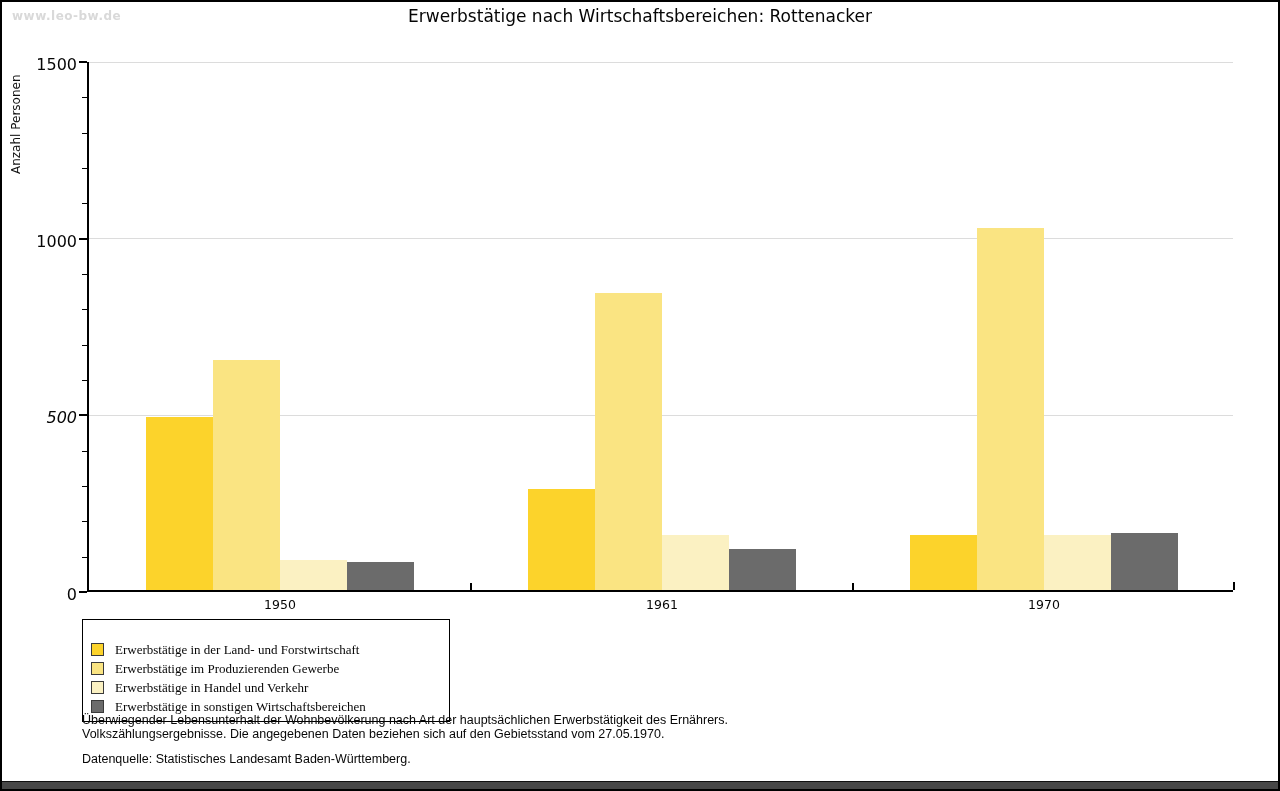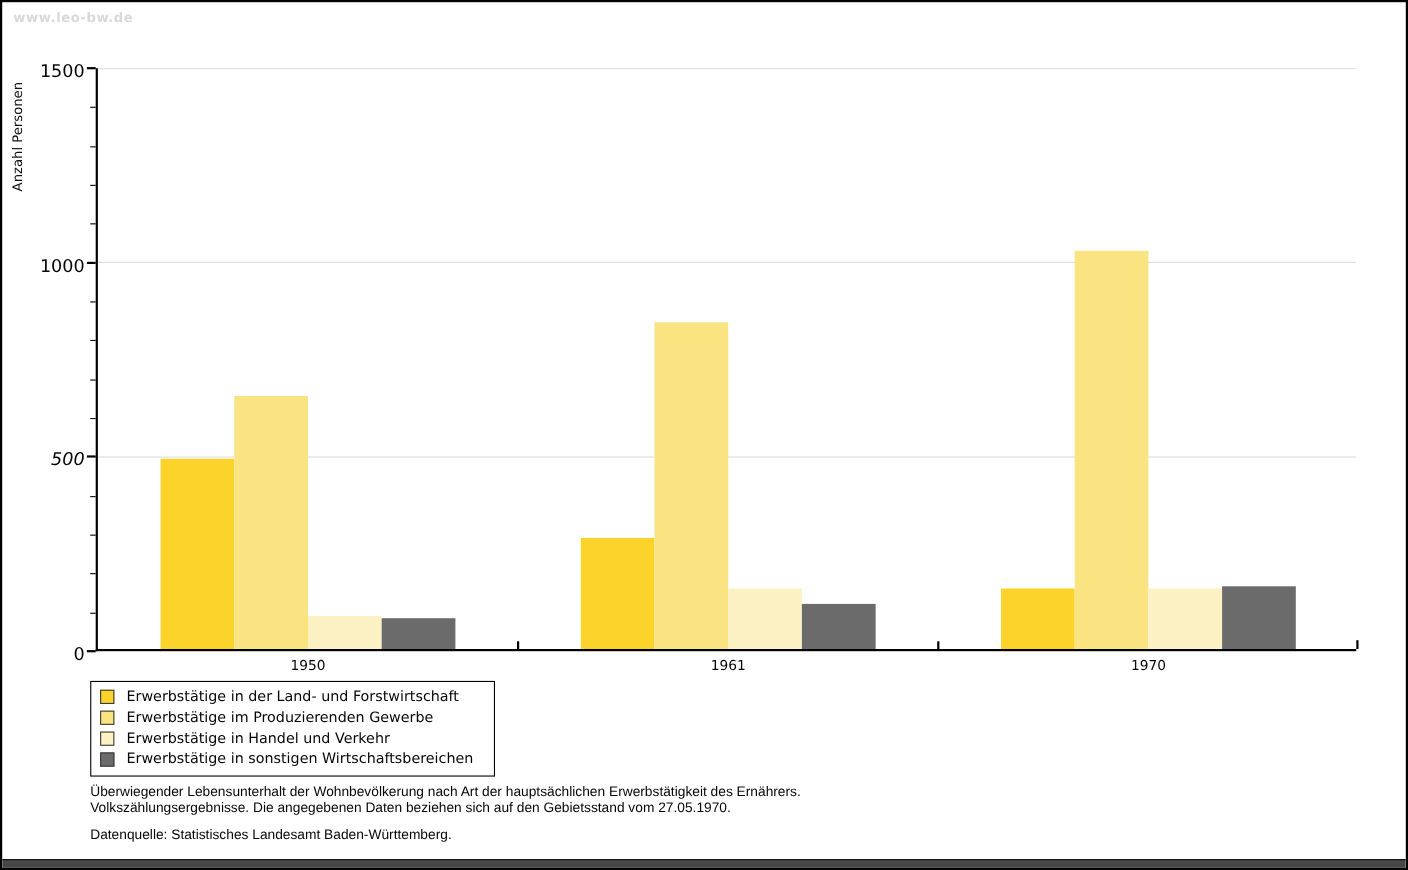--- a/index.html
+++ b/index.html
@@ -52,21 +52,22 @@
   .xtick-boundary {
     position:absolute; bottom:0; width:2px; height:7px; background:#000;
   }
   .xtick-label {
     position:absolute; top:535px; width:80px; margin-left:-40px;
     text-align:center; font-size:12.5px; color:#060606;
   }
   #legend {
     position:absolute; left:80px; top:617px; width:368px;
     border:1px solid #000; background:#fff;
-    padding:4px 8px 5px 8px;
+    padding:20px 8px 5px 8px;
+    font-family:Liberation Serif, serif;
   }
   .legend-row { display:flex; align-items:center; height:19px; }
   .legend-swatch {
     width:13px; height:13px; border:1px solid #3a3a3a;
     flex:0 0 13px;
   }
   .legend-label { margin-left:11px; font-size:13px; color:#060606; white-space:nowrap; }
   #footnotes {
     position:absolute; left:80px; top:711px;
     font-family:"Liberation Sans", sans-serif;
@@ -80,20 +81,21 @@
   .bottom-bar {
     position:absolute; left:0; right:0; bottom:0; height:8px;
     background:#474747; border-top:1px solid #101010;
   }
 </style>
 </head>
 <body>
 
 <div id="page">
   <div class="watermark">www.leo-bw.de</div>
+  <div class="chart-title">Erwerbstätige nach Wirtschaftsbereichen: Rottenacker</div>
   <div class="y-axis-title">Anzahl Personen</div>
 
   <div id="plot">
       <div class="ytick-major" style="top: 529px;"></div>
       <div class="ytick-label" style="top: 523px;">0</div>
       <div class="gridline" style="top: 352.833px;"></div>
       <div class="ytick-major" style="top: 352.333px;"></div>
       <div class="ytick-label" style="top: 346.333px; font-style: italic;">500</div>
       <div class="gridline" style="top: 176.167px;"></div>
       <div class="ytick-major" style="top: 175.667px;"></div>

